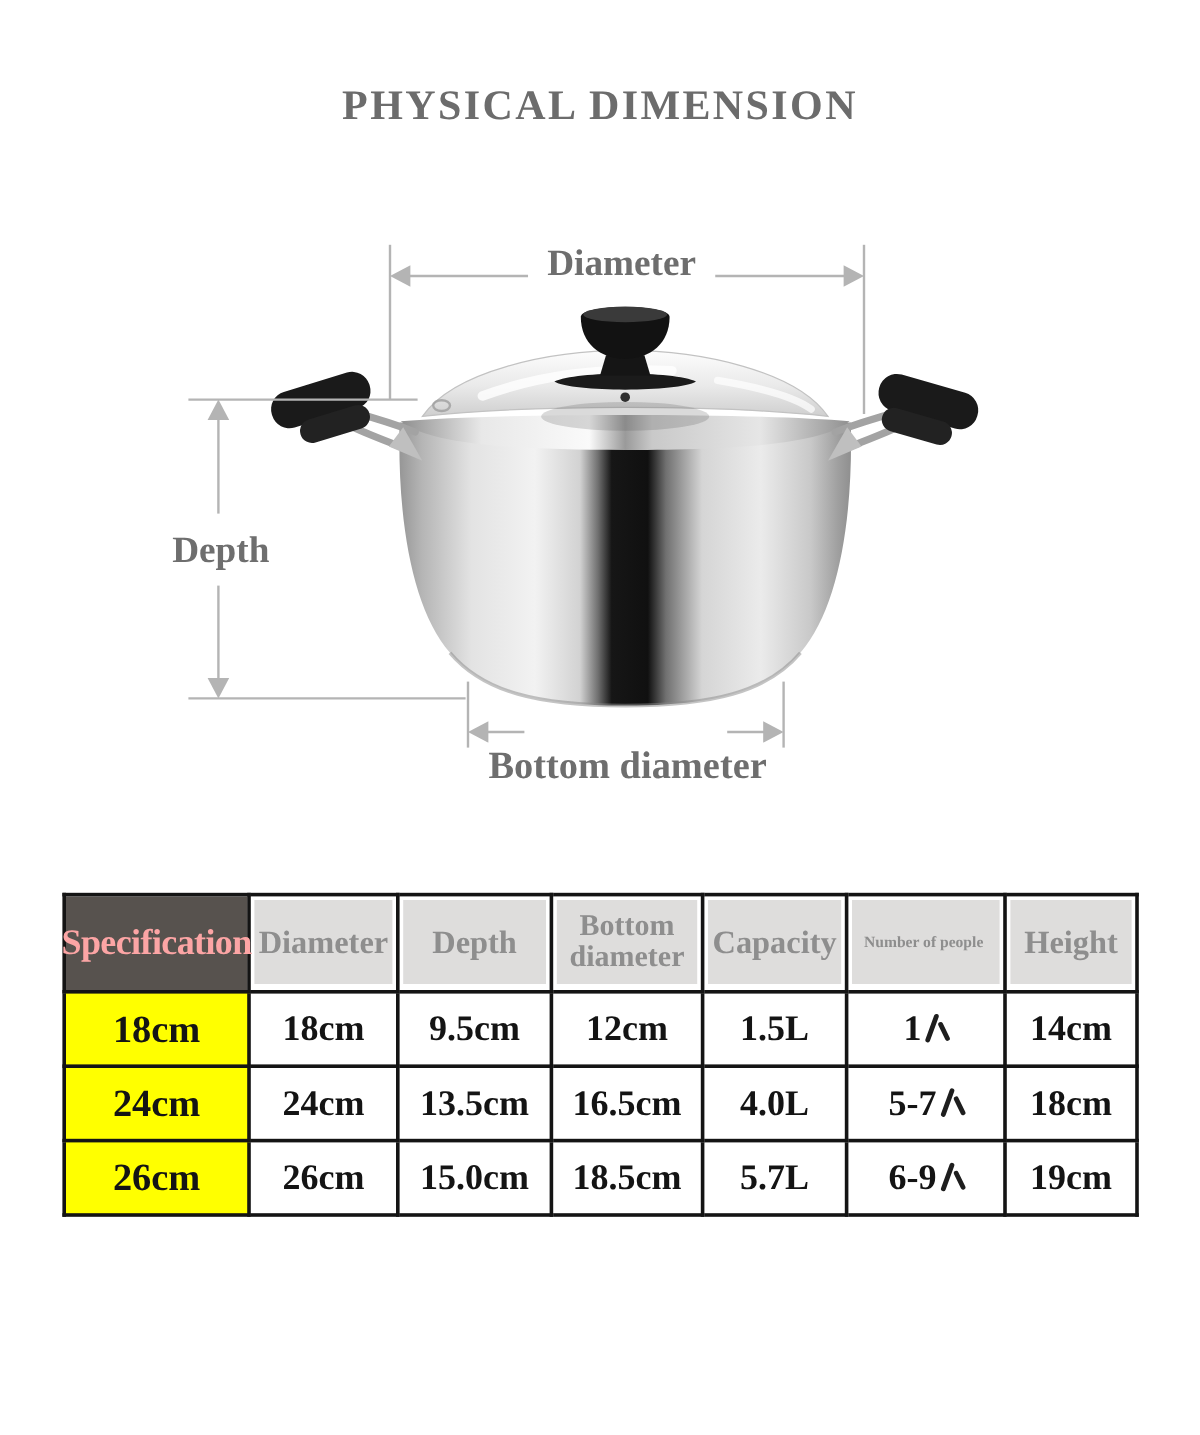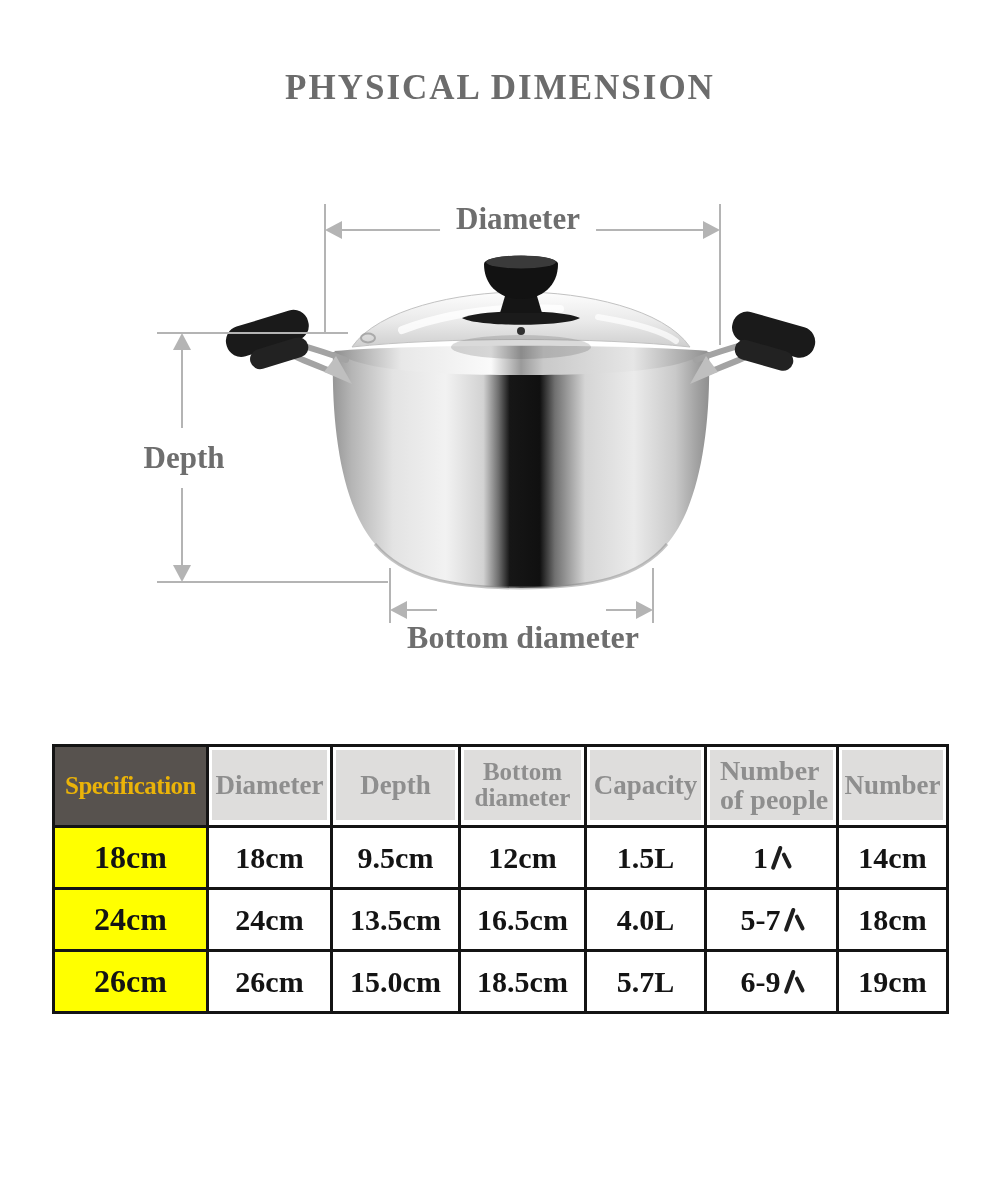--- a/index.html
+++ b/index.html
@@ -16,24 +16,24 @@
   #label-bottom{top:619px;left:523px;transform:translateX(-50%);font-size:32px;padding:0 8px;}
   
   .spec-table{position:absolute;top:744px;left:52px;width:894px;
               border-collapse:collapse;table-layout:fixed;
               font-family:"Liberation Sans",sans-serif;}
   .spec-table th,.spec-table td{border:3px solid #141414;padding:0;text-align:center;vertical-align:middle;font-family:Liberation Serif, serif;}
   .spec-table thead th{height:78px;font-family:"Liberation Serif",serif;font-weight:700;background:#fff;}
   .chip{display:flex;align-items:center;justify-content:center;
         height:70px;margin:3px 3px 5px 3px;background:#dedddc;color:#8e8e8e;
         line-height:1.05;font-size:27px;}
-  .chip.sm{font-size:28px;justify-content:flex-start;text-align:left;padding-left:10px;}
+  .chip.sm{font-size:13px;justify-content:flex-start;text-align:left;padding-left:10px;}
   .chip.md{font-size:25px;}
-  th.spec-h .chip{margin:0;height:78px;background:#57524e;color:#eab308;
-                  font-size:25px;letter-spacing:-0.5px;text-align:center;}
+  th.spec-h .chip{margin:0;height:78px;background:#57524e;color:#fca5a5;
+                  font-size:30px;letter-spacing:-0.5px;text-align:center;}
   .spec-table tbody tr{height:62px;}
   .spec-table tbody td{font-size:30px;font-weight:600;color:#141414;background:#ffffff;}
   .spec-table tbody td.spec{background:#ffff00;font-weight:700;font-size:32px;}
   
   .ren{position:relative;display:inline-block;width:19px;height:25px;margin-left:3px;vertical-align:-3px;}
   .ren::before,.ren::after{content:"";position:absolute;background:#1e1e1e;border-radius:2px;}
   .ren::before{left:8px;top:0;width:3.5px;height:25px;transform:rotate(20deg);transform-origin:50% 0;}
   .ren::after{left:10px;top:7px;width:3.5px;height:17px;transform:rotate(-26deg);transform-origin:50% 0;}
 </style>
 </head>
@@ -177,21 +177,21 @@
         <th>
             <div class="chip md">Bottom diameter</div>
           </th>
         <th>
             <div class="chip">Capacity</div>
           </th>
         <th>
             <div class="chip sm">Number of people</div>
           </th>
         <th>
-            <div class="chip">Number</div>
+            <div class="chip">Height</div>
           </th>
       </tr>
     </thead>
     <tbody>
       <tr>
         <td class="spec">18cm</td>
         <td>18cm</td>
         <td>9.5cm</td>
         <td>12cm</td>
         <td>1.5L</td>

